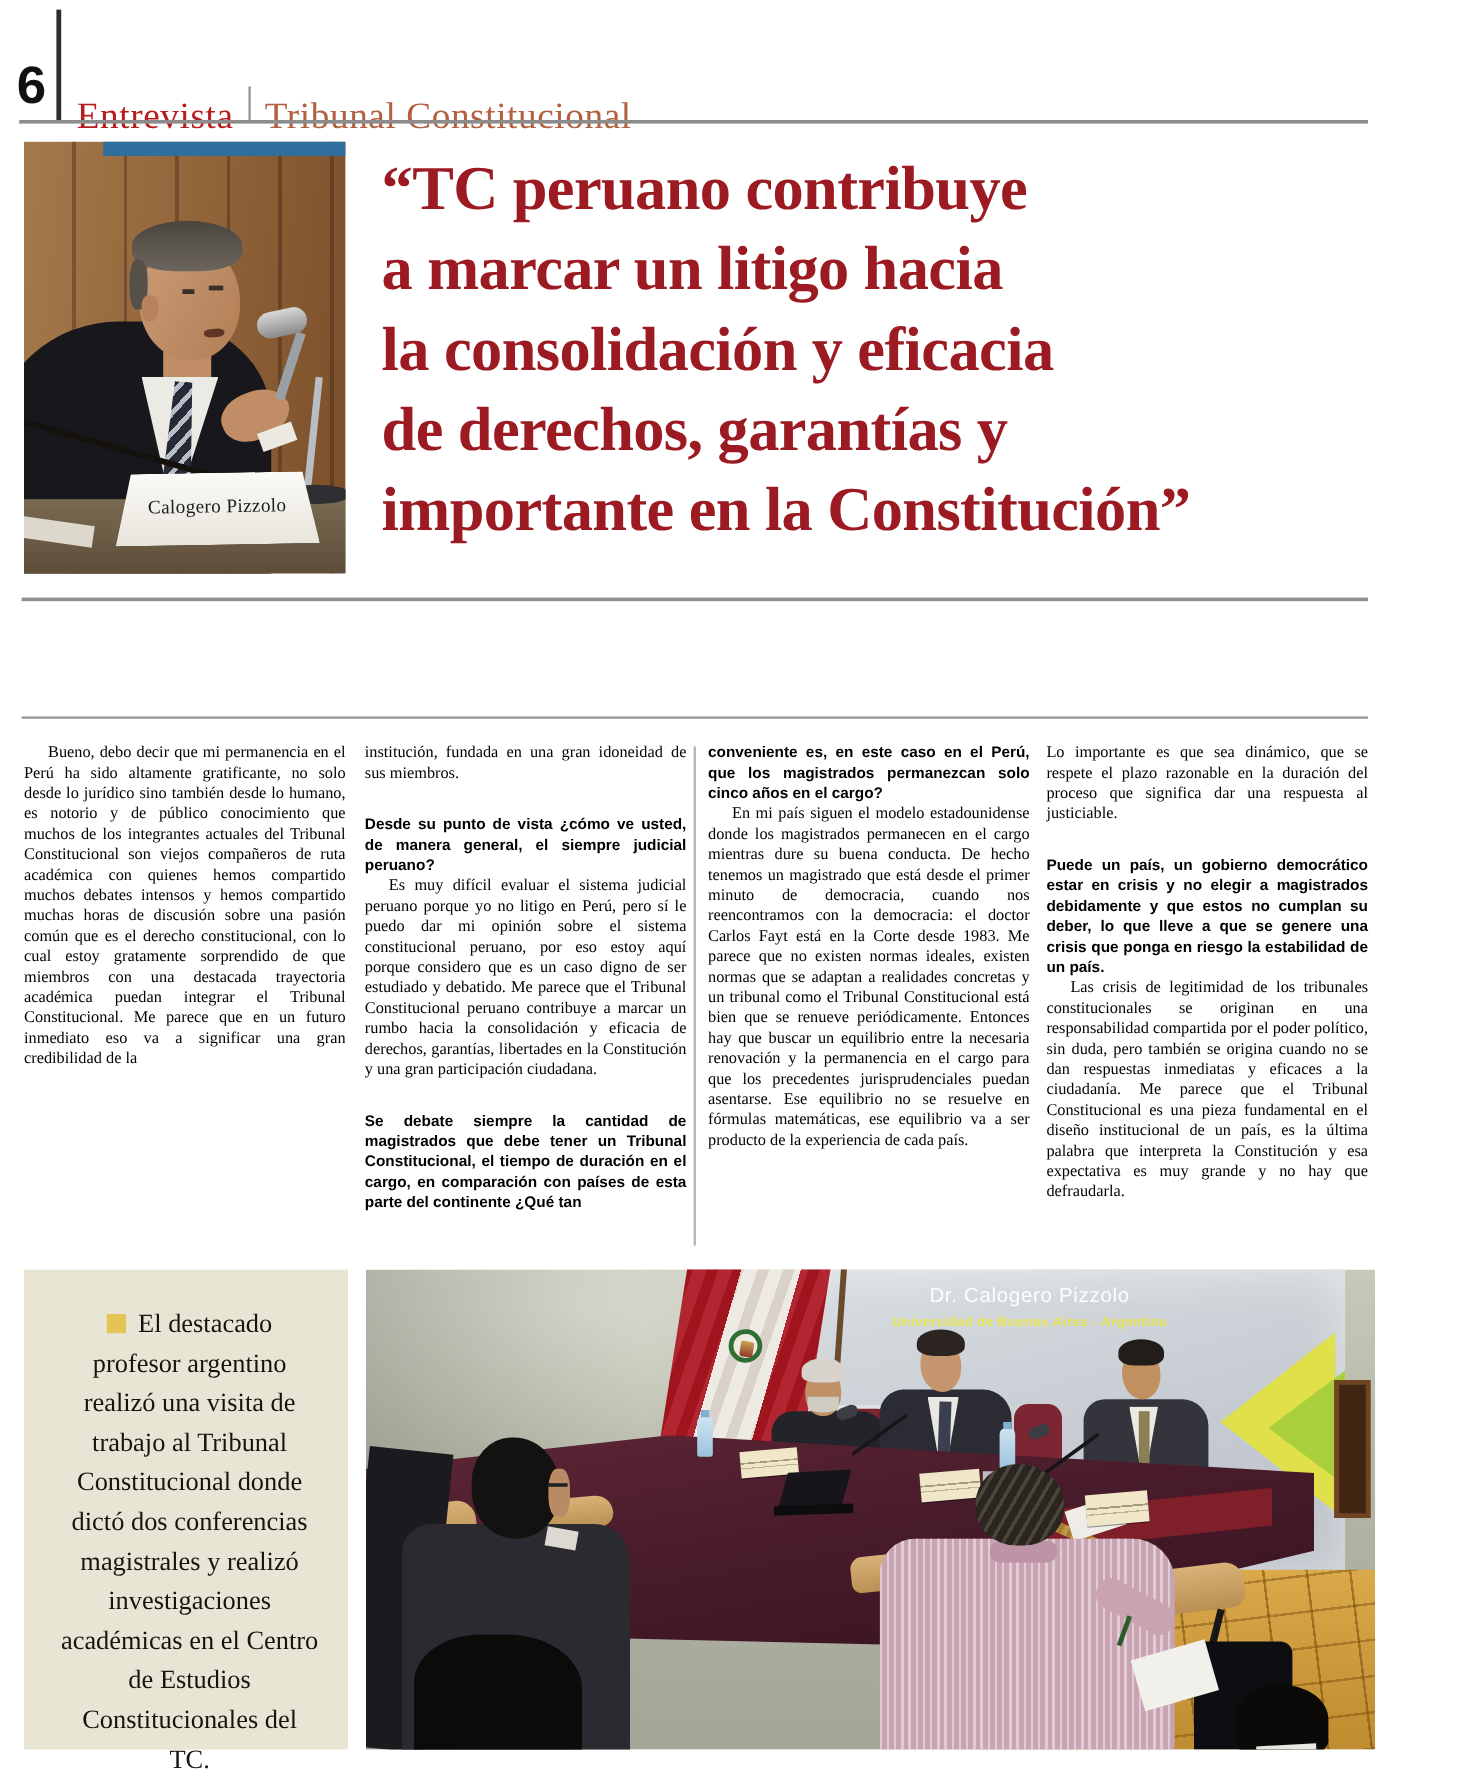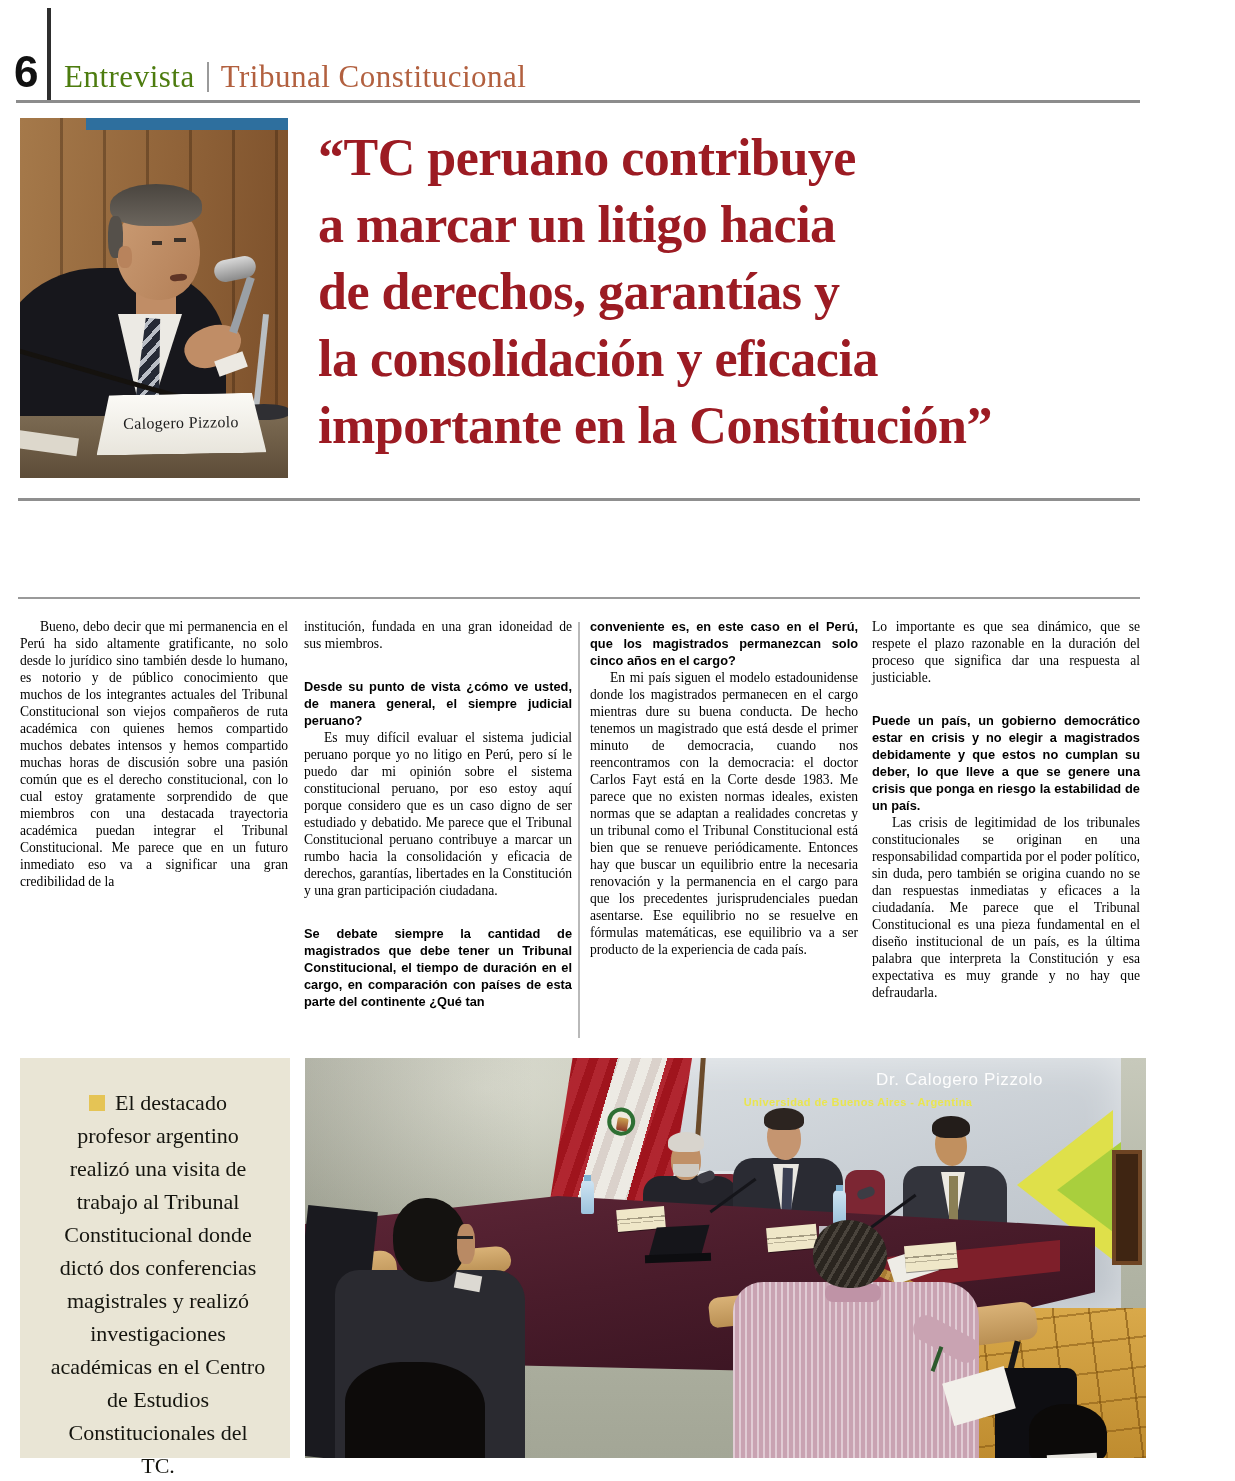--- a/index.html
+++ b/index.html
@@ -4,23 +4,23 @@
 <style>
   * { margin:0; padding:0; box-sizing:border-box; }
   html,body { background:#ffffff; }
   .page { position:relative; width:1235px; height:1481px; background:#fff; margin:0 auto;
           font-family:"Liberation Serif", serif; overflow:hidden; }
 
   
   .page-number { position:absolute; left:14px; top:50px; font:700 44px/44px "Liberation Sans",sans-serif; color:#111; }
   .header-bar  { position:absolute; left:47px; top:8px; width:4px; height:92px; background:#2e2e2e; }
   .section-row { position:absolute; left:64px; top:60px; display:flex; align-items:baseline; gap:12px; }
-  .section-label { font:31px/34px "Liberation Serif",serif; color:#4d7c0f; letter-spacing:.5px; }
+  .section-label { font:31px/34px "Liberation Serif",serif; color:#b91c1c; letter-spacing:.5px; }
   .section-pipe  { width:2px; height:30px; background:#9a9a9a; align-self:center; }
-  .section-topic { font:31px/34px "Liberation Serif",serif; color:#b2603f; letter-spacing:.5px; }
+  .section-topic { font:31px/34px "Liberation Serif",serif; color:#b2603f; letter-spacing:.5px;margin-top:20px; }
   .header-rule { position:absolute; left:16px; top:100px; width:1124px; height:3px; background:#8c8c8c; }
 
   
   .headline { position:absolute; left:318px; top:124px; width:835px; color:#9c1b23;
               font:700 52px/67px "Liberation Serif",serif; letter-spacing:-.5px; }
 
   
   .sf-rule-top { position:absolute; left:18px; top:498px; width:1122px; height:3px; background:#8f8f8f; }
   .standfirst  { position:absolute; left:36px; top:512px; width:1050px; color:#141414;
                  font:29px/40px "Liberation Serif",serif; }
@@ -80,21 +80,21 @@
   .cb-wall { inset:0; background:
       radial-gradient(420px 220px at 180px 30px, rgba(240,240,230,.45), rgba(240,240,230,0) 70%),
       linear-gradient(180deg,#c7c9bb 0%,#b3b6a6 45%,#a3a696 100%); }
   .cb-wall-shade { left:0; top:0; width:230px; height:400px; background:linear-gradient(90deg, rgba(70,70,60,.20), rgba(70,70,60,0)); }
   .cb-rail { left:0; top:228px; width:360px; height:3px; background:rgba(80,80,70,.45); }
   .cb-screen { left:338px; top:0; width:478px; height:252px;
       background:linear-gradient(165deg,#d9dee2 0%,#c6ccd2 55%,#b9c0c7 100%); box-shadow:inset 0 0 40px rgba(255,255,255,.5); }
   .cb-glare { left:0; bottom:0; width:100%; height:55%; background:linear-gradient(70deg, rgba(255,255,255,.55) 10%, rgba(255,255,255,0) 55%); }
   .cb-chev1 { right:8px; top:52px; width:96px; height:150px; background:#dfe04a; clip-path:polygon(100% 0,100% 100%,0 50%); }
   .cb-chev2 { right:0; top:84px; width:64px; height:96px; background:#a9cf3d; clip-path:polygon(100% 0,100% 100%,0 50%); }
-  .cb-screen-title { left:30px; top:12px; width:370px; text-align:right; color:#fdfdfd;
+  .cb-screen-title { left:30px; top:12px; width:370px; text-align:center; color:#fdfdfd;
       font:17px "Liberation Sans",sans-serif; letter-spacing:.6px; }
   .cb-screen-sub { left:30px; top:38px; width:370px; text-align:center; color:#e9e550;
       font:700 11px "Liberation Sans",sans-serif; letter-spacing:.4px; }
   .cb-flag { left:270px; top:-6px; width:118px; height:192px; transform:rotate(9deg); transform-origin:top right;
       background:linear-gradient(97deg,#ab1620 0 33%,#ece9e2 33% 67%,#ab1620 67%); }
   .cb-flag-folds { inset:0; background:repeating-linear-gradient(100deg, rgba(60,0,0,.10) 0 9px, rgba(255,255,255,.07) 9px 20px); }
   .cb-coat-ring { left:44px; top:66px; width:28px; height:28px; border:4px solid #2e6f33; border-radius:50%; background:#efe9df; }
   .cb-coat-shield { left:54px; top:76px; width:11px; height:13px; background:linear-gradient(#caa14f,#8f3b2a); border-radius:2px; }
   .cb-flagpole { left:388px; top:-4px; width:5px; height:230px; background:#6b4b2b; transform:rotate(4deg); }
   .cb-frame { right:4px; top:92px; width:30px; height:115px; background:#3f2512; border:4px solid #6e4423; }
@@ -209,22 +209,22 @@
     <div class="tp-micpole"></div>
     <div class="tp-micbase"></div>
     <div class="tp-plate">
       <div class="tp-plate-label">Calogero Pizzolo</div>
     </div>
   </div>
 
   <div class="headline">
     <div>“TC peruano contribuye</div>
     <div>a marcar un litigo hacia</div>
+    <div>la consolidación y eficacia</div>
     <div>de derechos, garantías y</div>
-    <div>la consolidación y eficacia</div>
     <div>importante en la Constitución”</div>
   </div>
 
   <div class="sf-rule-top"></div>
   <div class="sf-rule-bot"></div>
 
   <div class="col col-0">
     <p class="a ind">Bueno, debo decir que mi permanencia en el Perú ha sido altamente gratificante, no solo desde lo jurídico sino también desde lo humano, es notorio y de público conocimiento que muchos de los integrantes actuales del Tribunal Constitucional son viejos compañeros de ruta académica con quienes hemos compartido muchos debates intensos y hemos compartido muchas horas de discusión sobre una pasión común que es el derecho constitucional, con lo cual estoy gratamente sorprendido de que miembros con una destacada trayectoria académica puedan integrar el Tribunal Constitucional. Me parece que en un futuro inmediato eso va a significar una gran credibilidad de la</p>
   </div>
   <div class="col col-1">

